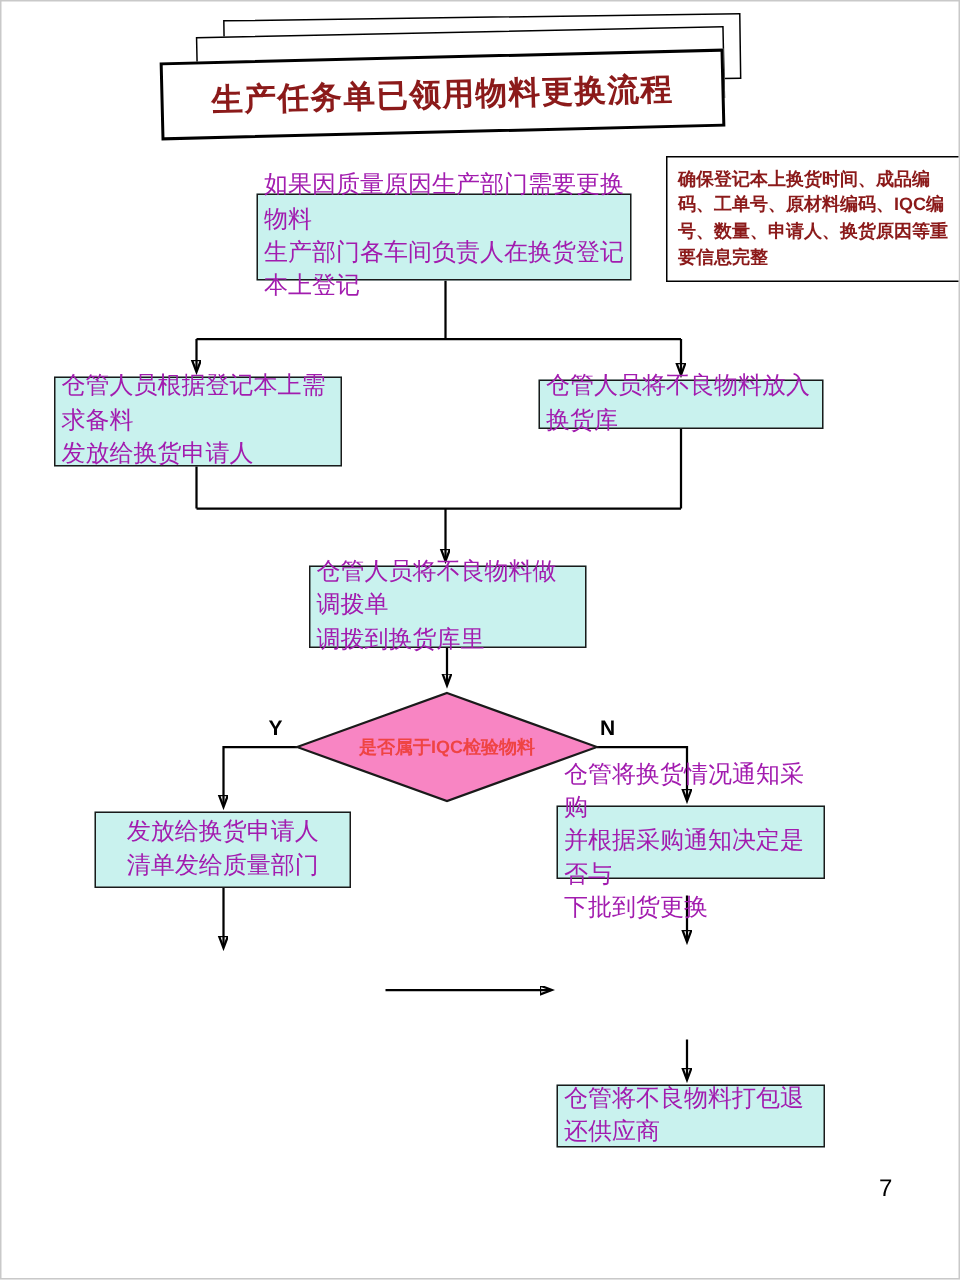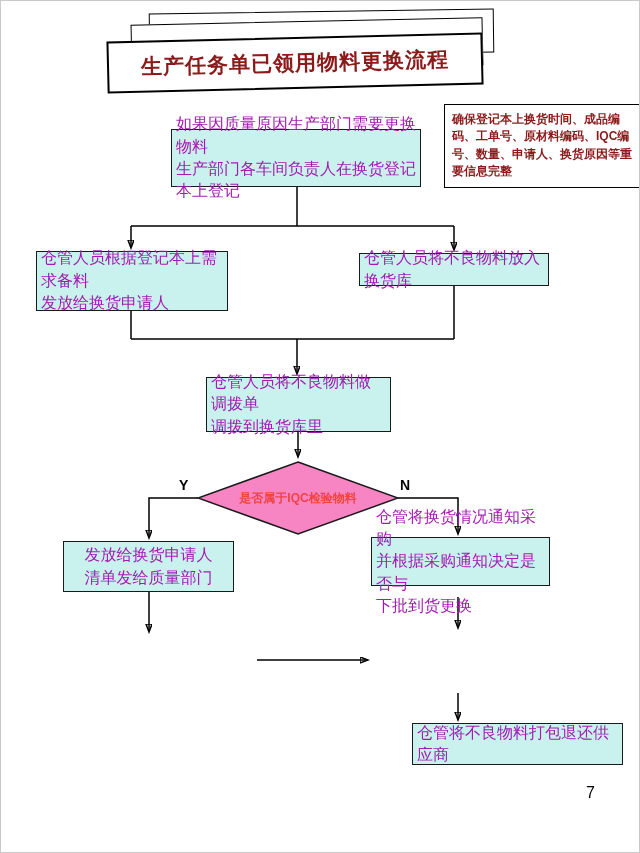--- a/index.html
+++ b/index.html
@@ -46,21 +46,21 @@
   }
   .n-start{left:170px;top:128px;width:250px;height:58px;}
   .n-note{left:443px;top:103px;width:198px;height:84px;}
   .n-prepare{left:35px;top:250px;width:192px;height:60px;}
   .n-store{left:358px;top:252px;width:190px;height:33px;}
   .n-transfer{left:205px;top:376px;width:185px;height:55px;}
   .n-weekly{left:62px;top:540px;width:171px;height:51px;}
   .n-notify{left:370px;top:536px;width:179px;height:49px;}
   .n-quality{left:40px;top:634px;width:216px;height:51px;}
   .n-software{left:370px;top:630px;width:179px;height:62px;}
-  .n-return{left:370px;top:722px;width:211px;height:42px;margin-left:41px;}
+  .n-return{left:370px;top:722px;width:179px;height:42px;}
 
   
   .diamond-wrap{position:absolute;left:195px;top:459px;width:204px;height:76px;}
   .diamond-wrap svg{position:absolute;left:0;top:0;}
   .diamond-wrap .d-label{
     position:absolute;left:0;top:0;width:100%;height:100%;
     display:flex;align-items:center;justify-content:center;
     font-size:12px;font-weight:bold;color:#ef4444;text-align:center;
   }
   .branch-label{position:absolute;font-size:14px;font-weight:bold;color:#000;}

